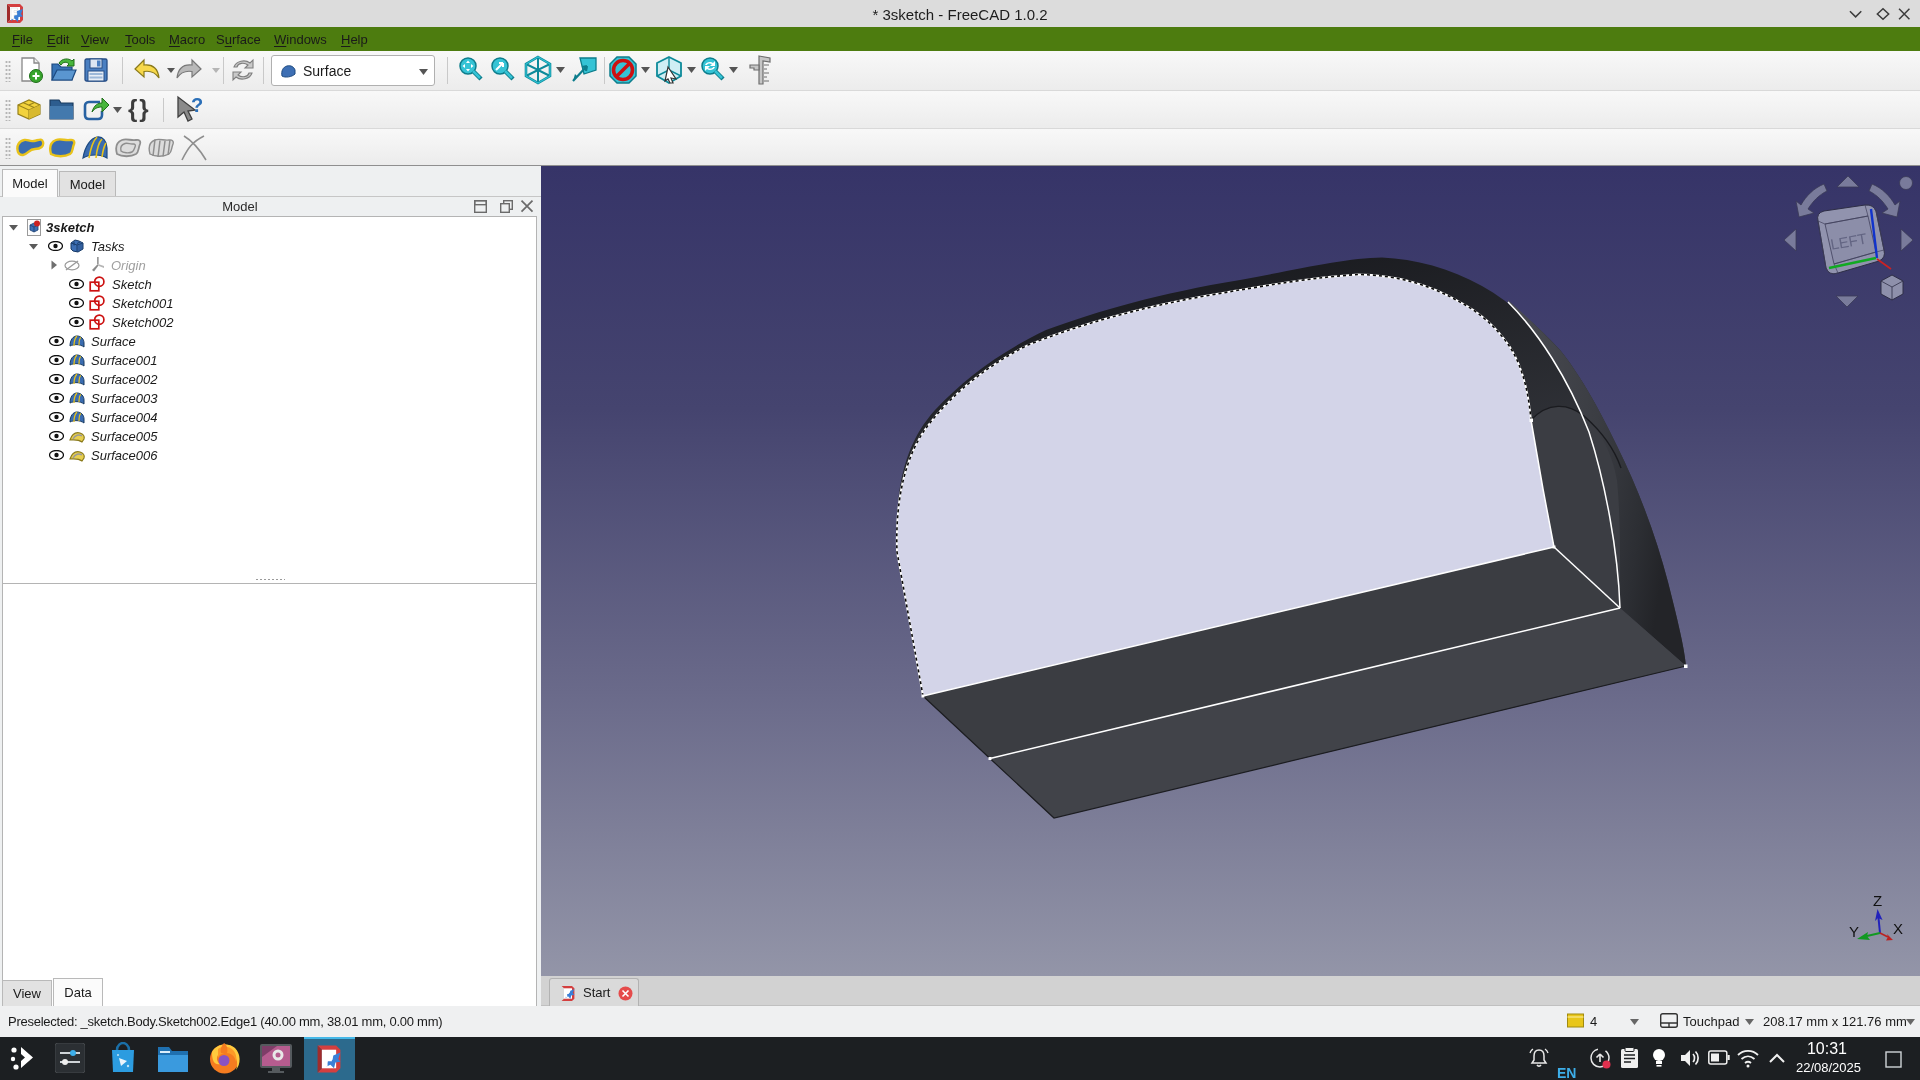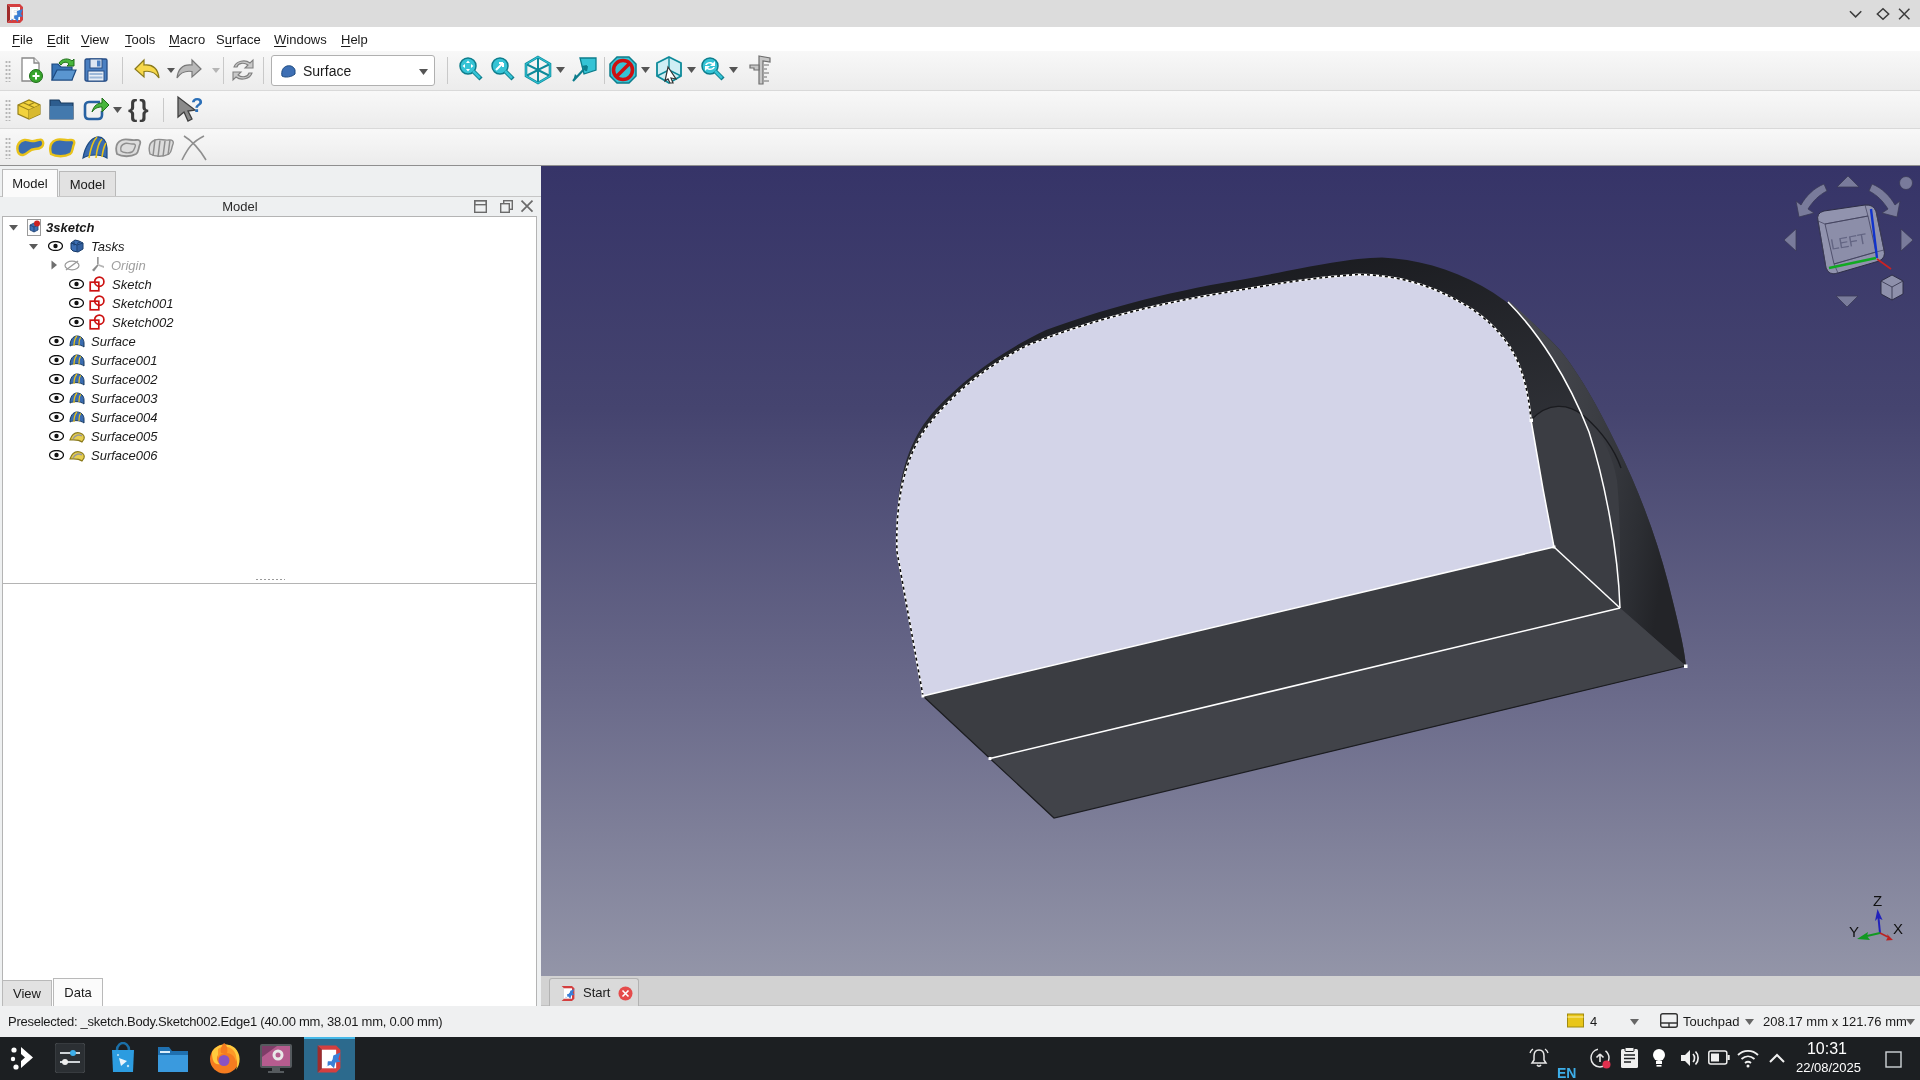--- a/index.html
+++ b/index.html
@@ -1,20 +1,20 @@
 <!DOCTYPE html>
 <html><head>
 <meta charset="utf-8">
 <style>
   * { margin:0; padding:0; box-sizing:border-box; }
   html,body { width:1920px; height:1080px; overflow:hidden; font-family:"Liberation Sans", sans-serif; background:#ececec; }
   .abs { position:absolute; }
   #titlebar { left:0; top:0; width:1920px; height:27px; background:#dcdcdc; }
   #title-text { width:100%; text-align:center; top:6px; font-size:15px; color:#1c1c1c; }
-  #menubar { left:0; top:27px; width:1920px; height:24px; background:#ffffff; }
+  #menubar { left:0; top:27px; width:1920px; height:24px; background:#4d7c0f; }
   .menu-item { top:5px; font-size:13px; color:#1a1a1a; }
   .menu-item span { text-decoration:underline; text-decoration-thickness:1px; text-underline-offset:2px; }
   #row1 { left:0; top:51px; width:1920px; height:40px; background:linear-gradient(#f8f8f8,#ececec); border-bottom:1px solid #d9d9d9; }
   #row2 { left:0; top:91px; width:1920px; height:38px; background:linear-gradient(#f8f8f8,#ececec); border-bottom:1px solid #d9d9d9; }
   #toolrow3 { left:0; top:129px; width:1920px; height:37px; background:linear-gradient(#f8f8f8,#ececec); border-bottom:1px solid #8f8f8f; }
   .grip { width:6px; height:22px; background-image:radial-gradient(circle, #b5b5b5 1px, transparent 1.2px); background-size:3px 4px; }
   .tsep { width:1px; background:#c9c9c9; }
   
   #leftpanel { left:0; top:166px; width:541px; height:840px; background:#eef0f1; }
   .ptab { position:absolute; font-size:13px; color:#1a1a1a; text-align:center; border:1px solid #b9b9b9; border-bottom:none; background:#e2e2e2; }
@@ -35,20 +35,21 @@
 </head>
 <body>
 <div class="abs" id="titlebar">
   <svg class="abs" style="left:5px;top:3px" width="20" height="21" viewBox="0 0 20 21">
     <path d="M2,1 L15,1 L18,4 L18,17 L15,20 L2,20 L5,17 L5,4 Z" fill="#d43f3f"></path>
     <path d="M2,1 L5,4 L5,17 L2,20 Z" fill="#a02c2c"></path>
     <path d="M5,4 L15,4 L15,17 L5,17 Z" fill="#ffffff"></path>
     <path d="M12,8 L18,6 L16,11 L18,13.5 L13.5,14 L13,19 L9.5,15.5 L6,18 L7.5,13 L11,12 Z" fill="#3a7fd6"></path>
     <path d="M6,5 L12.5,5 L12.5,7.5 L9,7.5 L9,9.5 L12,9.5 L12,12 L9,12 L9,16 L6,16 Z" fill="#ffffff" stroke="#c9c9c9" stroke-width="0.4"></path>
   </svg>
+  <div class="abs" id="title-text">* 3sketch - FreeCAD 1.0.2</div>
   <svg class="abs" style="left:1849px;top:7px" width="68" height="14" viewBox="0 0 72 14">
     <path d="M1,4 L7,10 L13,4" fill="none" stroke="#3c3c3c" stroke-width="1.6"></path>
     <path d="M30,7 L36,1.5 L42,7 L36,12.5 Z" fill="none" stroke="#3c3c3c" stroke-width="1.6"></path>
     <path d="M53,1.5 L64,12.5 M64,1.5 L53,12.5" fill="none" stroke="#3c3c3c" stroke-width="1.6"></path>
   </svg>
 </div>
 <div class="abs" id="menubar">
   <div class="menu-item abs" style="left:12px"><span>F</span>ile</div>
   <div class="menu-item abs" style="left:47px"><span>E</span>dit</div>
   <div class="menu-item abs" style="left:81px"><span>V</span>iew</div>

